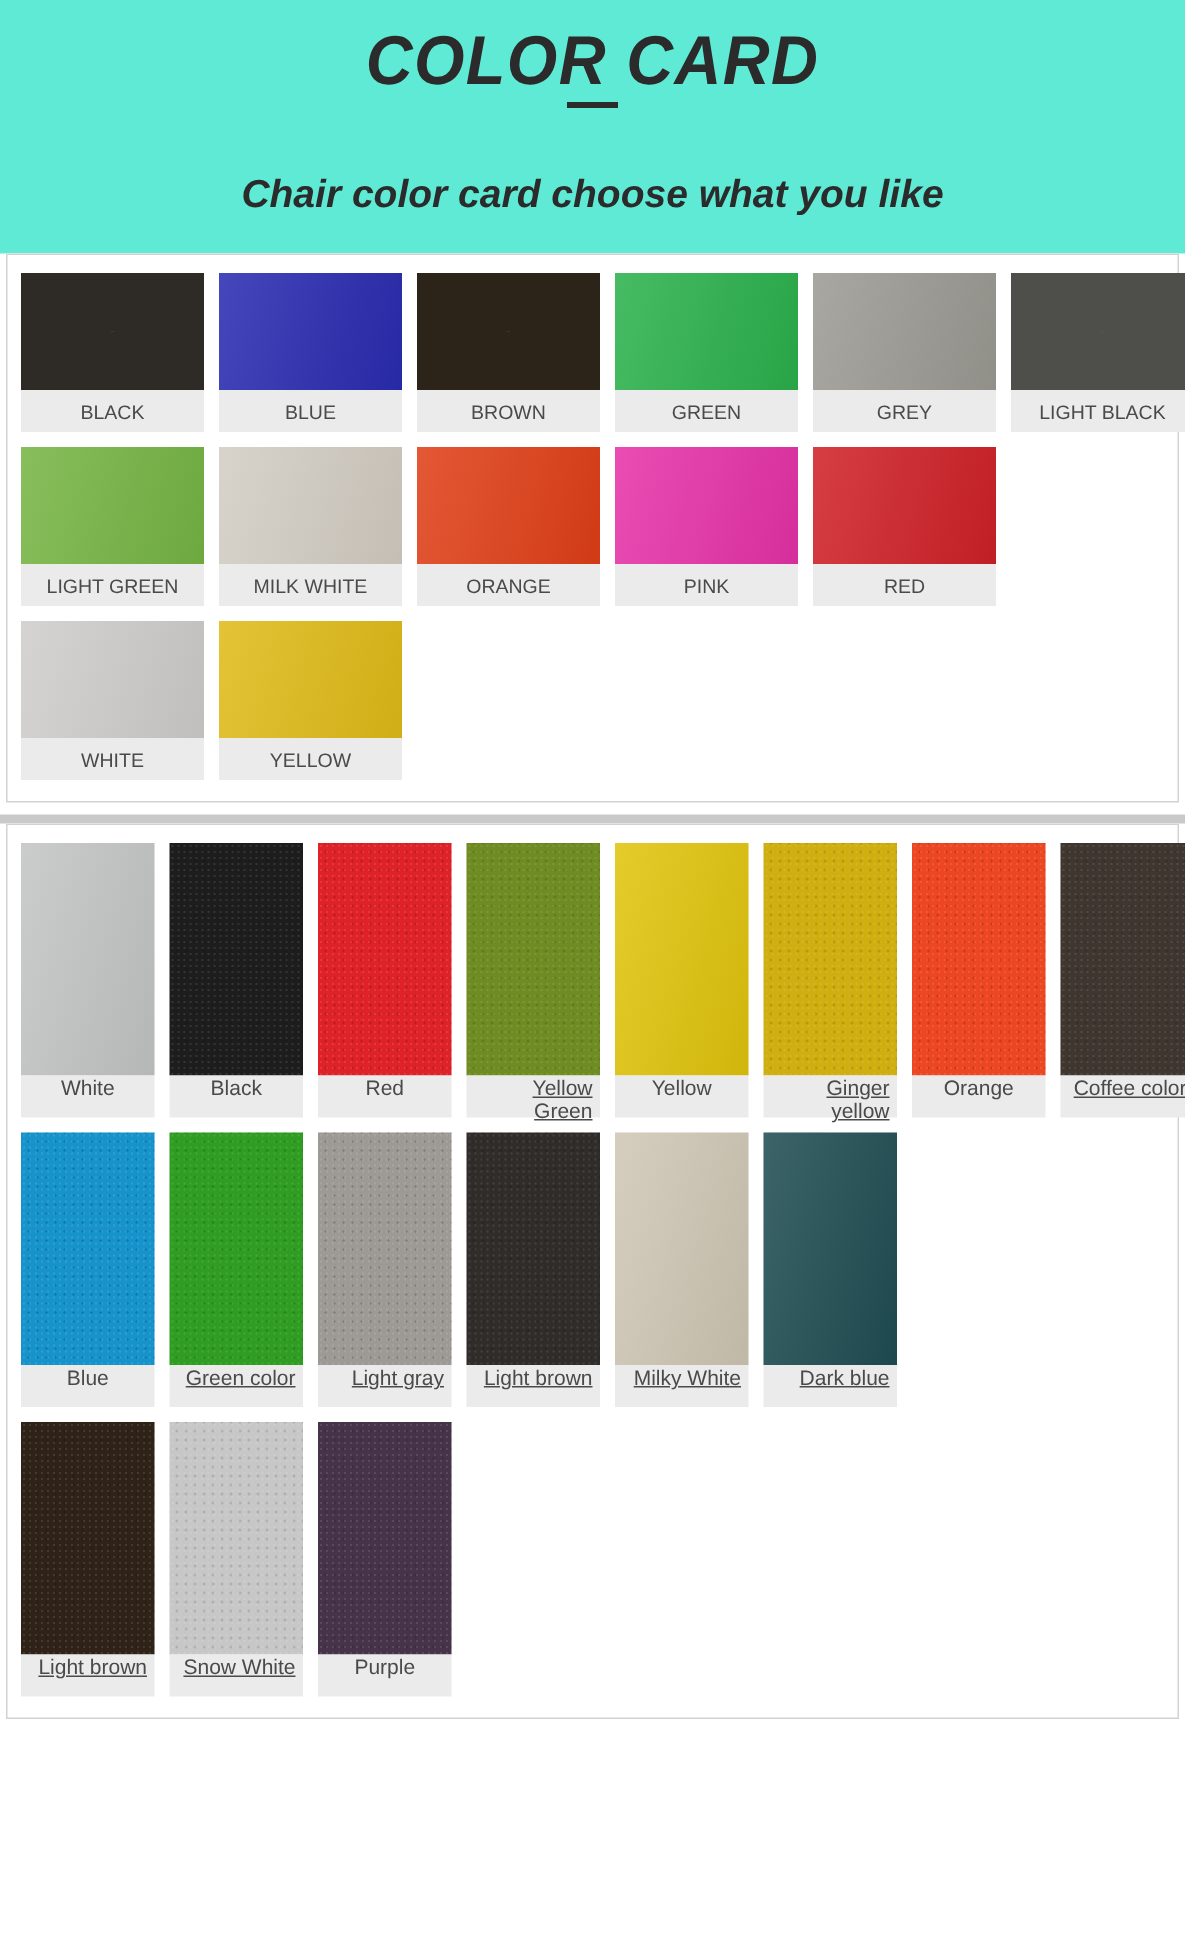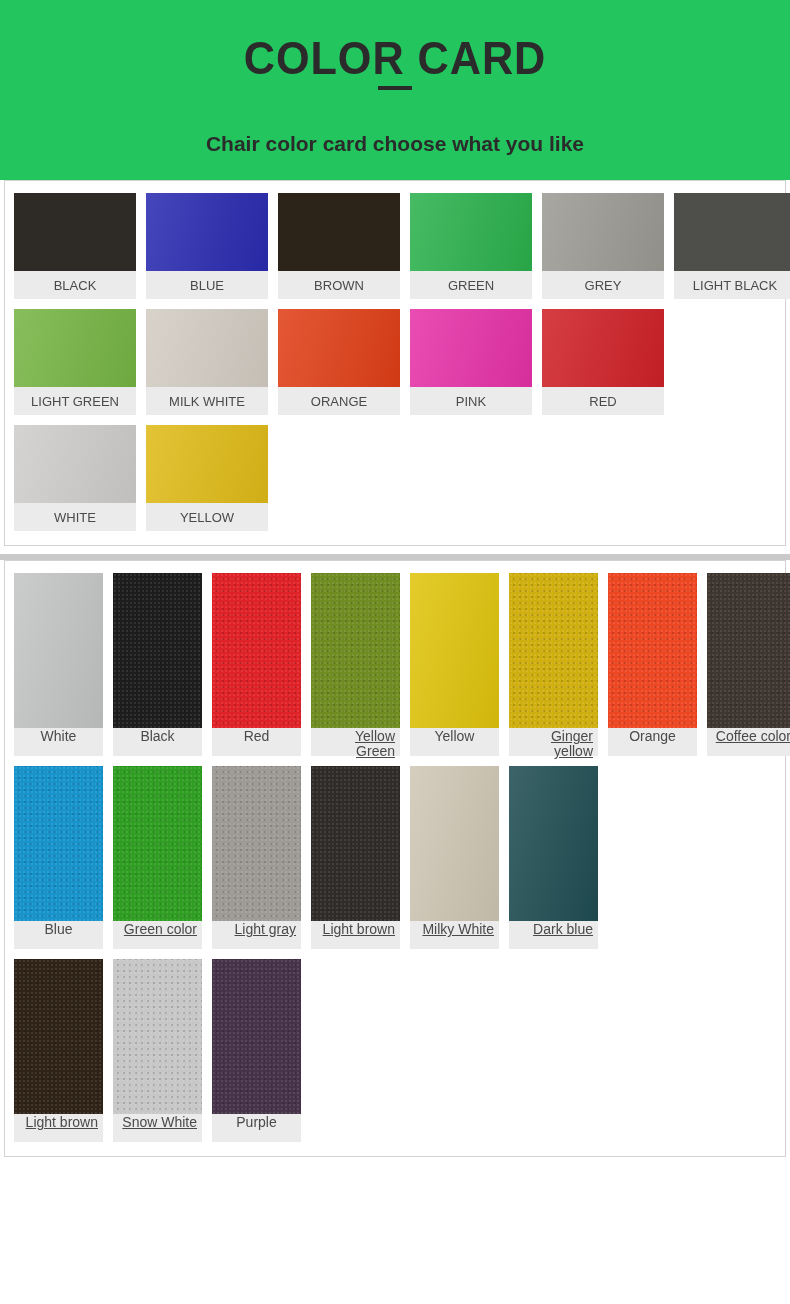--- a/index.html
+++ b/index.html
@@ -5,41 +5,42 @@
   * { box-sizing: border-box; }
   html, body {
     margin: 0; padding: 0;
     background: #ffffff;
     font-family: "Liberation Sans", sans-serif;
   }
   body { width: 790px; }
 
   
   .header {
-    padding: 34px 0 24px 0;
+    padding: 16px 0 24px 0;
     text-align: center;
-    background: #22c55e;
+    background: #5eead4;
+    font-style: italic;
   }
   .title {
     font-size: 46px;
     font-weight: 700;
     letter-spacing: 1px;
     color: #2b2b2b;
     line-height: 1.05;
     transform: scaleX(0.94);
     margin: 0;
   }
   .title-rule {
     width: 34px;
     height: 4px;
     background: #2b2b2b;
     margin: 4px auto 0 auto;
   }
   .subtitle {
-    font-size: 21px;
+    font-size: 26px;
     font-weight: 700;
     color: #2b2b2b;
     margin: 42px 0 0 0;
   }
 
   
   .panel {
     background: #ffffff;
     border: 1px solid #d2d2d2;
     margin: 0 4px 8px 4px;

